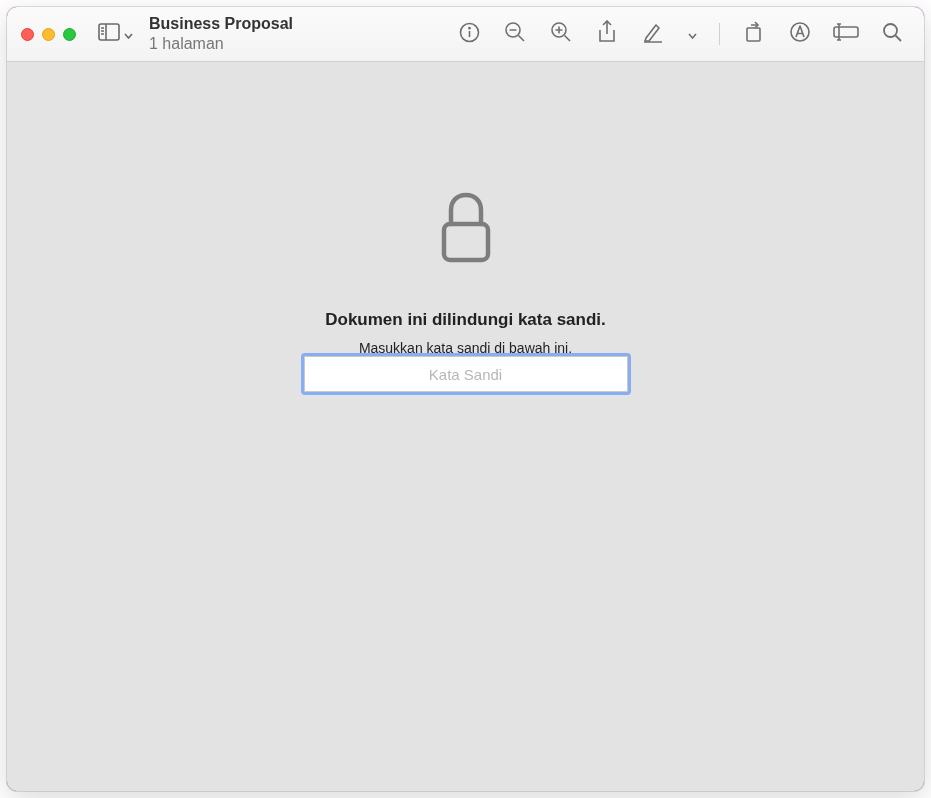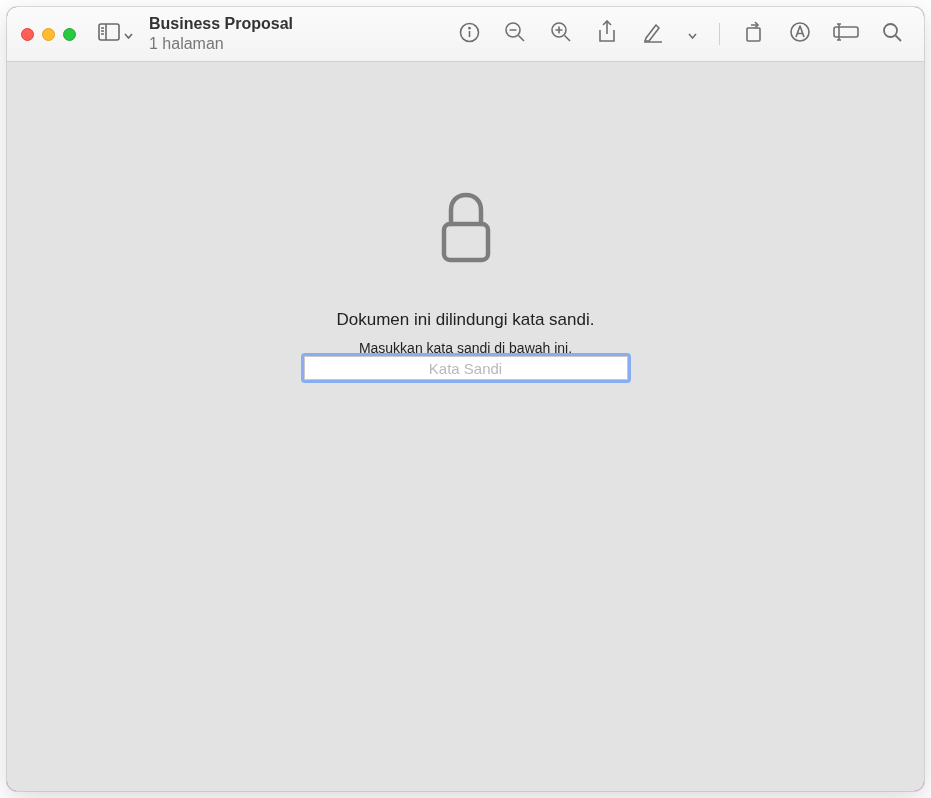--- a/index.html
+++ b/index.html
@@ -110,30 +110,30 @@
       align-items: center;
       width: 420px;
     }
     .lock-icon {
       color: #7d7d7d;
       margin-bottom: 42px;
     }
     .protected-heading {
       font-size: 17px;
       color: #222;
-      font-weight: 400;
+      font-weight: 700;
       margin-bottom: 10px;
     }
     .protected-sub {
       font-size: 14px;
       color: #222;
     }
     .password-input {
       width: 324px;
-      height: 24px;
+      height: 36px;
       border: 1px solid #c9c9c9;
       background: #fff;
       font-size: 15px;
       text-align: center;
       color: #333;
       outline: 3px solid #88adf0;
       border-radius: 1px;
     }
     .password-input::placeholder {
       color: #b8b8b8;

